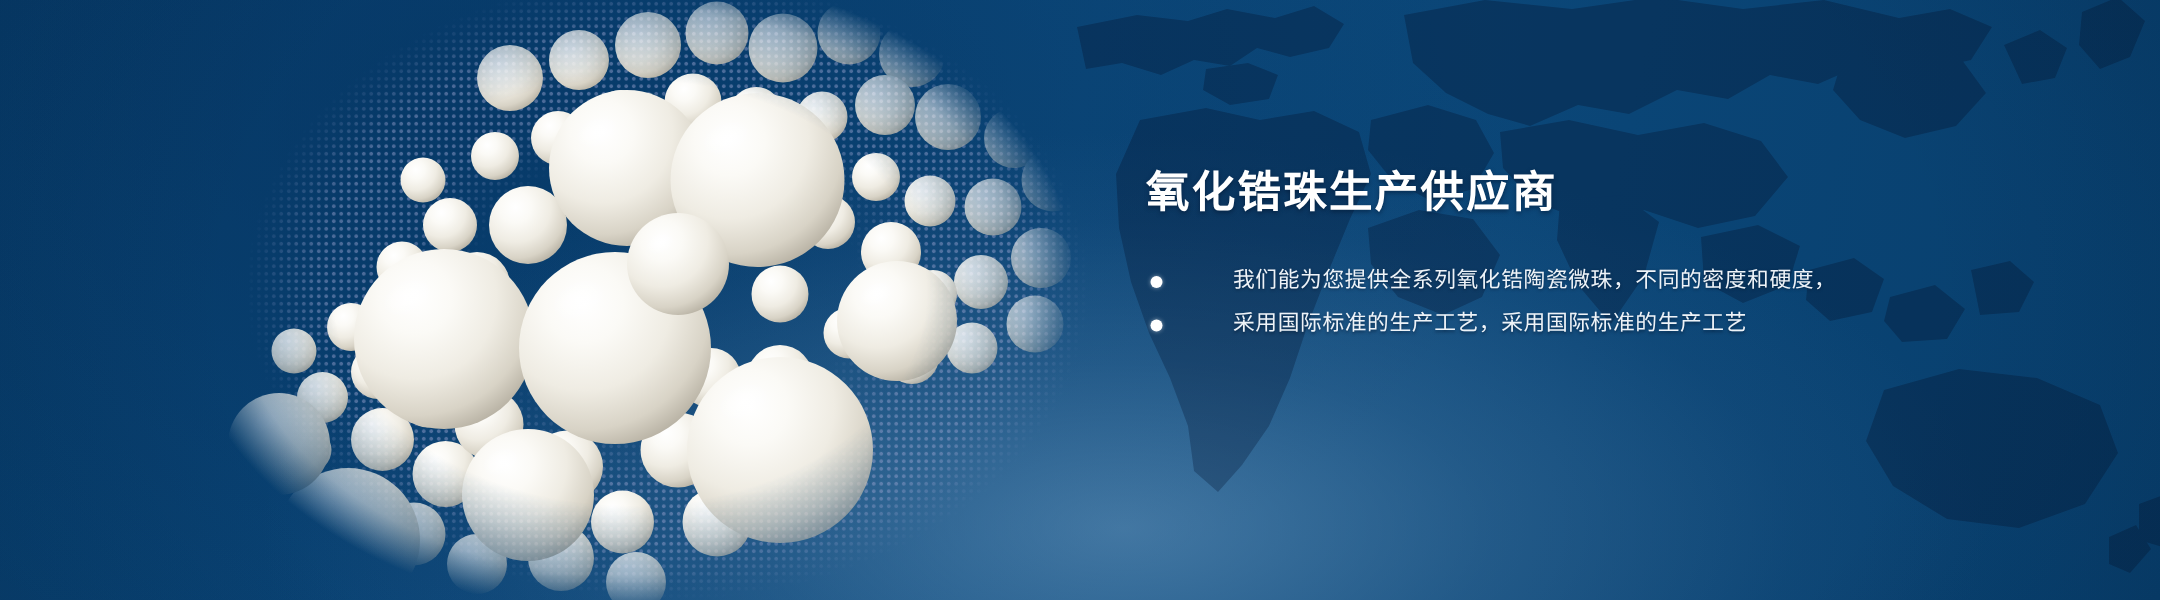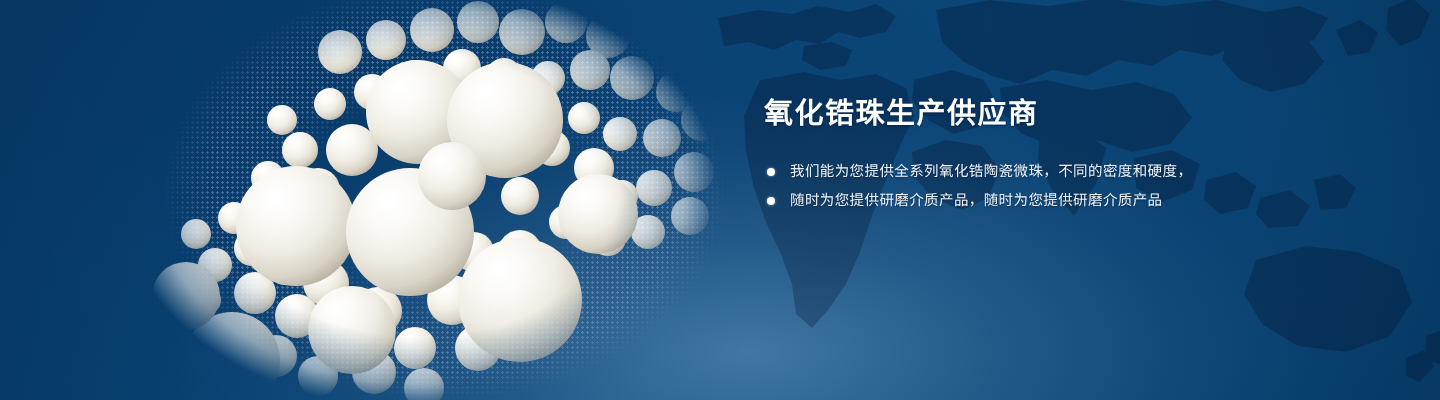--- a/index.html
+++ b/index.html
@@ -55,21 +55,21 @@
   
   .beads{
     position:absolute;
     left:0;top:0;width:780px;height:400px;
   }
   .beads svg{width:100%;height:100%;display:block;}
 
   
   .copy{
     position:absolute;
-    left:764px;top:96px;
+    left:764px;top:112px;
     width:470px;
   }
   .headline{
     margin:0;
     font-size:29px;
     font-weight:700;
     letter-spacing:1.5px;
     color:#ffffff;
     line-height:1.2;
     text-shadow:0 1px 3px rgba(0,20,45,.55);
@@ -91,21 +91,21 @@
     text-shadow:0 1px 2px rgba(0,18,40,.5);
   }
   .dot{
     position:absolute;
     left:3px;top:9px;
     width:8px;height:8px;
     border-radius:50%;
     background:#ffffff;
     box-shadow:0 0 3px rgba(255,255,255,.5);
   }
-  .bullet-line{display:block;}
+  .bullet-line{display:block;margin-left:32px;}
 </style>
 </head>
 <body>
 
 <div id="banner">
 
   <div class="bg-base"></div>
 
   <div class="bg-map">
     <svg viewBox="0 0 760 420" xmlns="http://www.w3.org/2000/svg" aria-hidden="true">
@@ -280,19 +280,19 @@
     <ul class="bullets">
 
       <li class="bullet">
         <span class="dot"></span>
         <span class="bullet-line">我们能为您提供全系列氧化锆陶瓷微珠，不同的密度和硬度，</span>
       </li>
 
 
       <li class="bullet">
         <span class="dot"></span>
-        <span class="bullet-line">随时为您提供研磨介质产品，随时为您提供研磨介质产品</span>
+        <span class="bullet-line">采用国际标准的生产工艺，采用国际标准的生产工艺</span>
       </li>
 
     </ul>
   </div>
 
 </div>
 
 </body></html>

